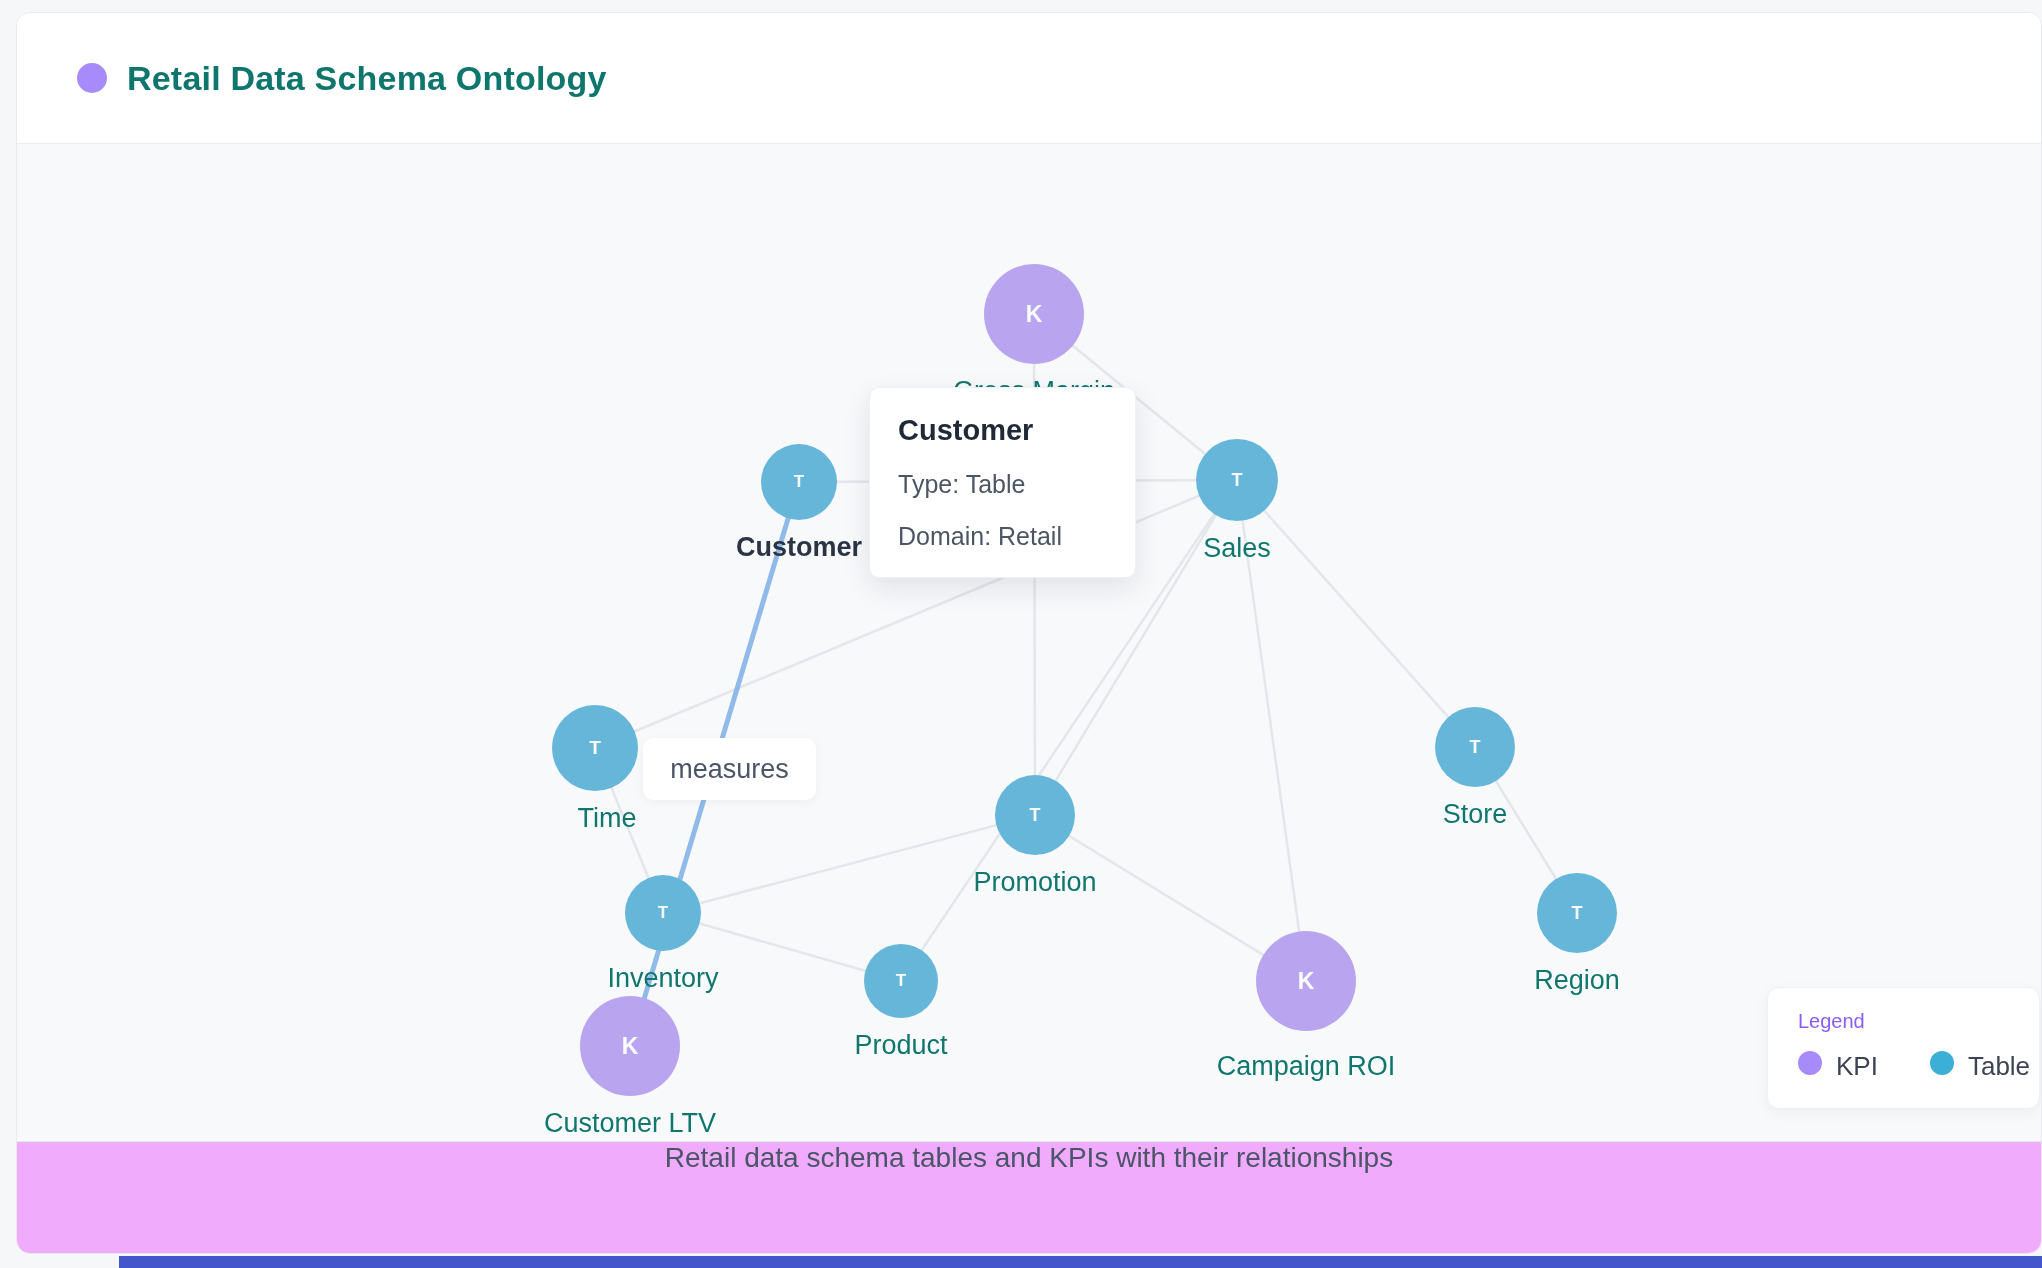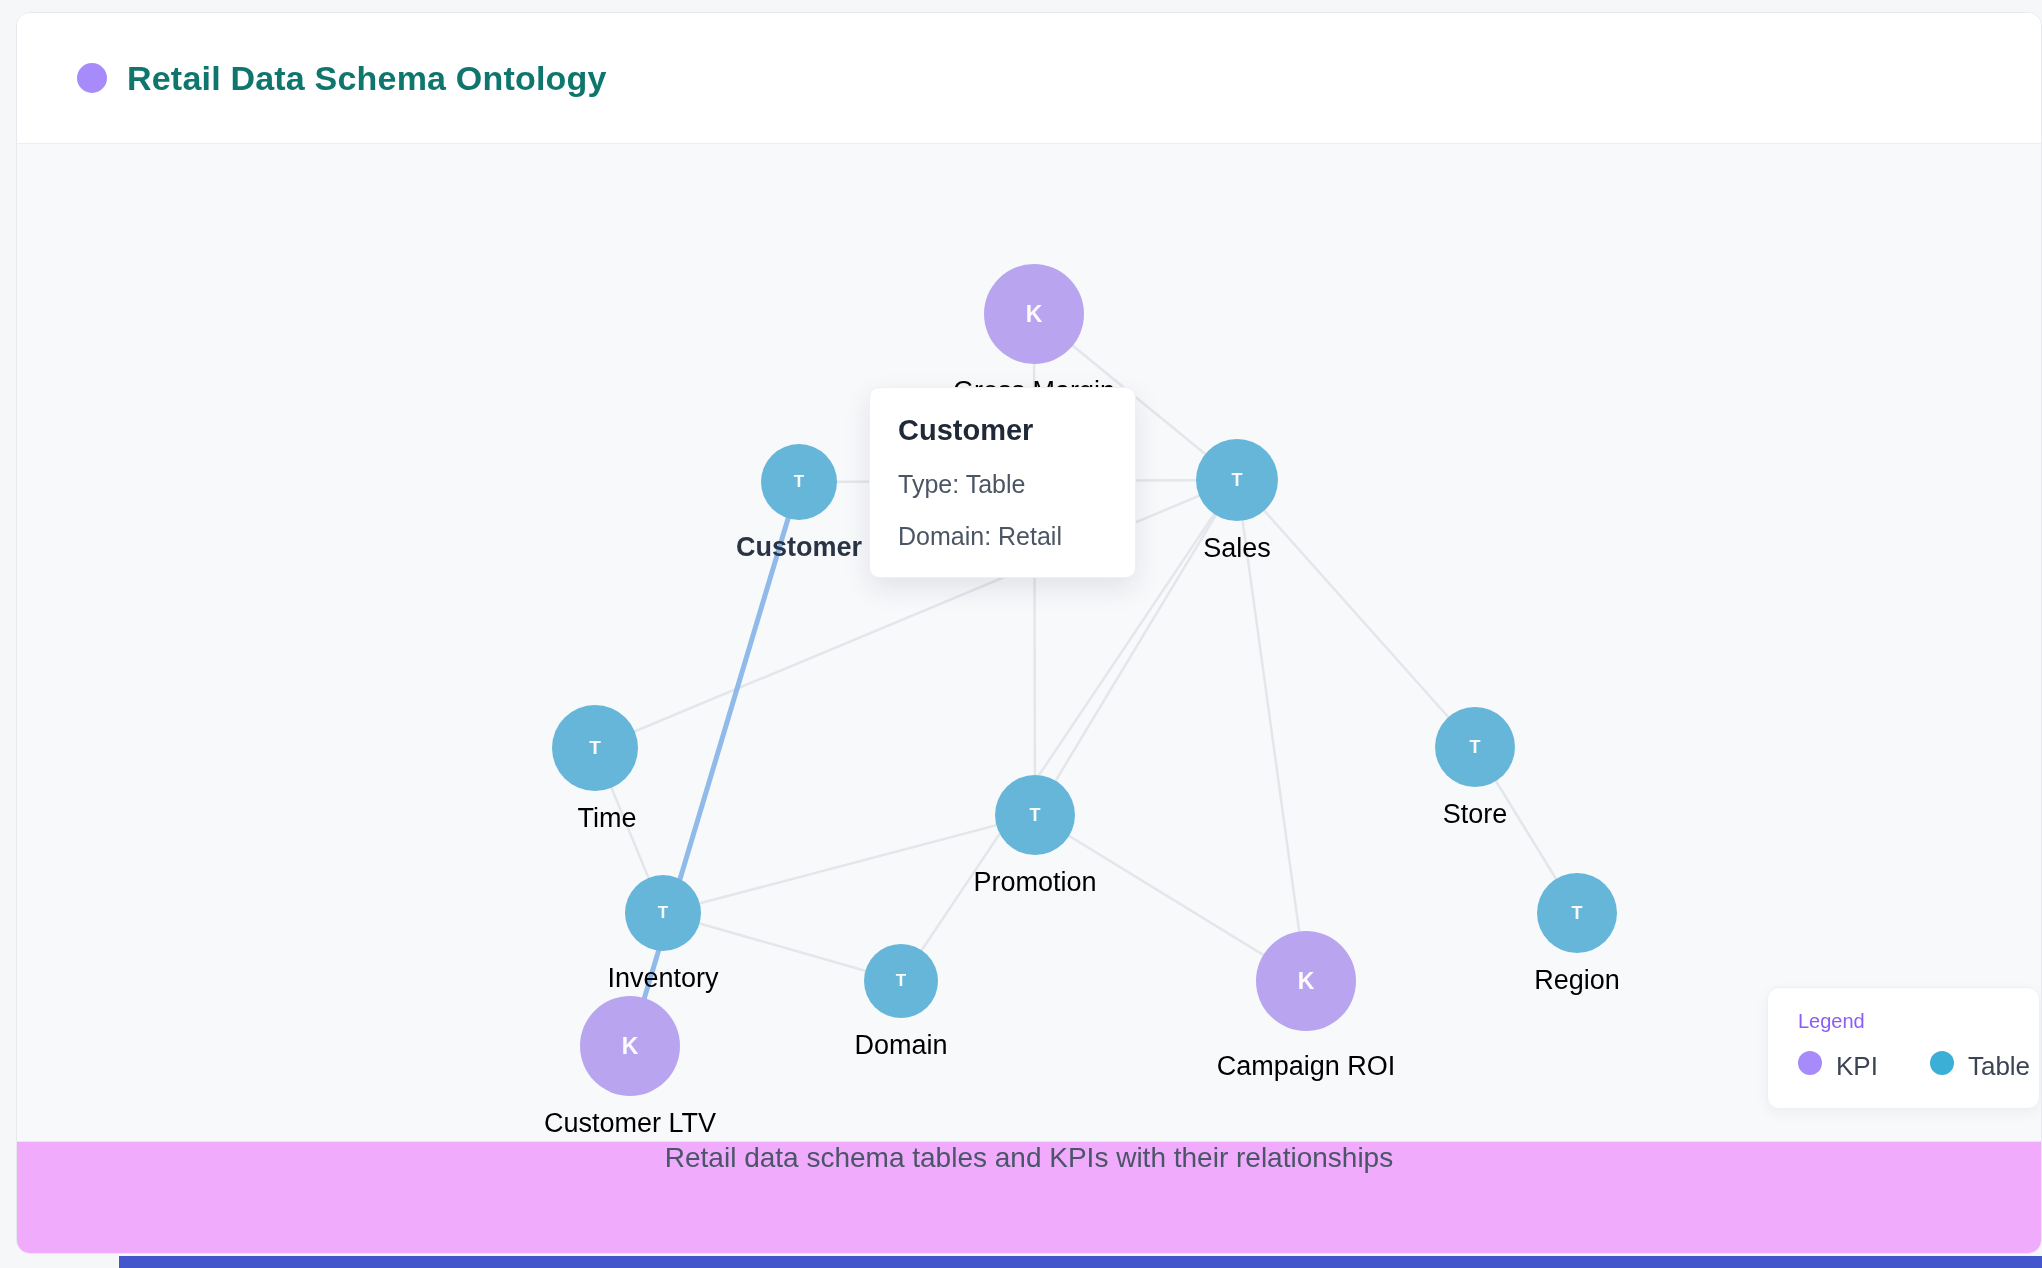--- a/index.html
+++ b/index.html
@@ -68,21 +68,21 @@
     font-weight: 700;
     cursor: pointer;
   }
   .node.kpi { background: var(--kpi-node, #b9a5ef); }
   .node.table { background: var(--table-node, #66b6da); }
   .node-label {
     position: absolute;
     width: 320px;
     text-align: center;
     font-size: 27px;
-    color: #000000;
+    color: #0f766e;
   }
   .node-label.selected { font-weight: 700; color: #2b3445; }
   .edge-pill {
     position: absolute;
     left: 626px; top: 594px;
     width: 173px; height: 62px;
     background: #ffffff;
     border-radius: 10px;
     box-shadow: 0 2px 10px rgba(30,40,60,0.05);
     display: flex;
@@ -158,20 +158,21 @@
         <line x1="1220" y1="336" x2="884" y2="837" class="edge"></line>
         <line x1="1220" y1="336" x2="1289" y2="837" class="edge"></line>
         <line x1="578" y1="604" x2="646" y2="769" class="edge"></line>
         <line x1="646" y1="769" x2="884" y2="837" class="edge"></line>
         <line x1="646" y1="769" x2="1018" y2="671" class="edge"></line>
         <line x1="1018" y1="671" x2="1289" y2="837" class="edge"></line>
         <line x1="1458" y1="603" x2="1560" y2="769" class="edge"></line>
         <line x1="782" y1="338" x2="613" y2="902" class="edge hl"></line>
       </svg>
 
+    <div class="edge-pill">measures</div>
 
     <div class="nodes">
         <div class="node kpi" style="left: 967px; top: 120px; height: 100px; width: 100px; font-size: 23px;">
           <span>K</span>
         </div>
         <div class="node-label" style="left: 857px; top: 232px;">Gross Margin</div>
         <div class="node table" style="left: 744px; top: 300px; height: 76px; width: 76px; font-size: 17px;">
           <span>T</span>
         </div>
         <div class="node-label selected" style="left: 622px; top: 388px;">Customer</div>
@@ -195,21 +196,21 @@
           <span>T</span>
         </div>
         <div class="node-label" style="left: 486px; top: 819px;">Inventory</div>
         <div class="node table" style="left: 1520px; top: 729px; height: 80px; width: 80px; font-size: 18px;">
           <span>T</span>
         </div>
         <div class="node-label" style="left: 1400px; top: 821px;">Region</div>
         <div class="node table" style="left: 847px; top: 800px; height: 74px; width: 74px; font-size: 17px;">
           <span>T</span>
         </div>
-        <div class="node-label" style="left: 724px; top: 886px;">Domain</div>
+        <div class="node-label" style="left: 724px; top: 886px;">Product</div>
         <div class="node kpi" style="left: 1239px; top: 787px; height: 100px; width: 100px; font-size: 23px;">
           <span>K</span>
         </div>
         <div class="node-label" style="left: 1129px; top: 899px; margin-top: 8px;">Campaign ROI</div>
         <div class="node kpi" style="left: 563px; top: 852px; height: 100px; width: 100px; font-size: 23px;">
           <span>K</span>
         </div>
         <div class="node-label" style="left: 453px; top: 964px;">Customer LTV</div>
       </div>
 

